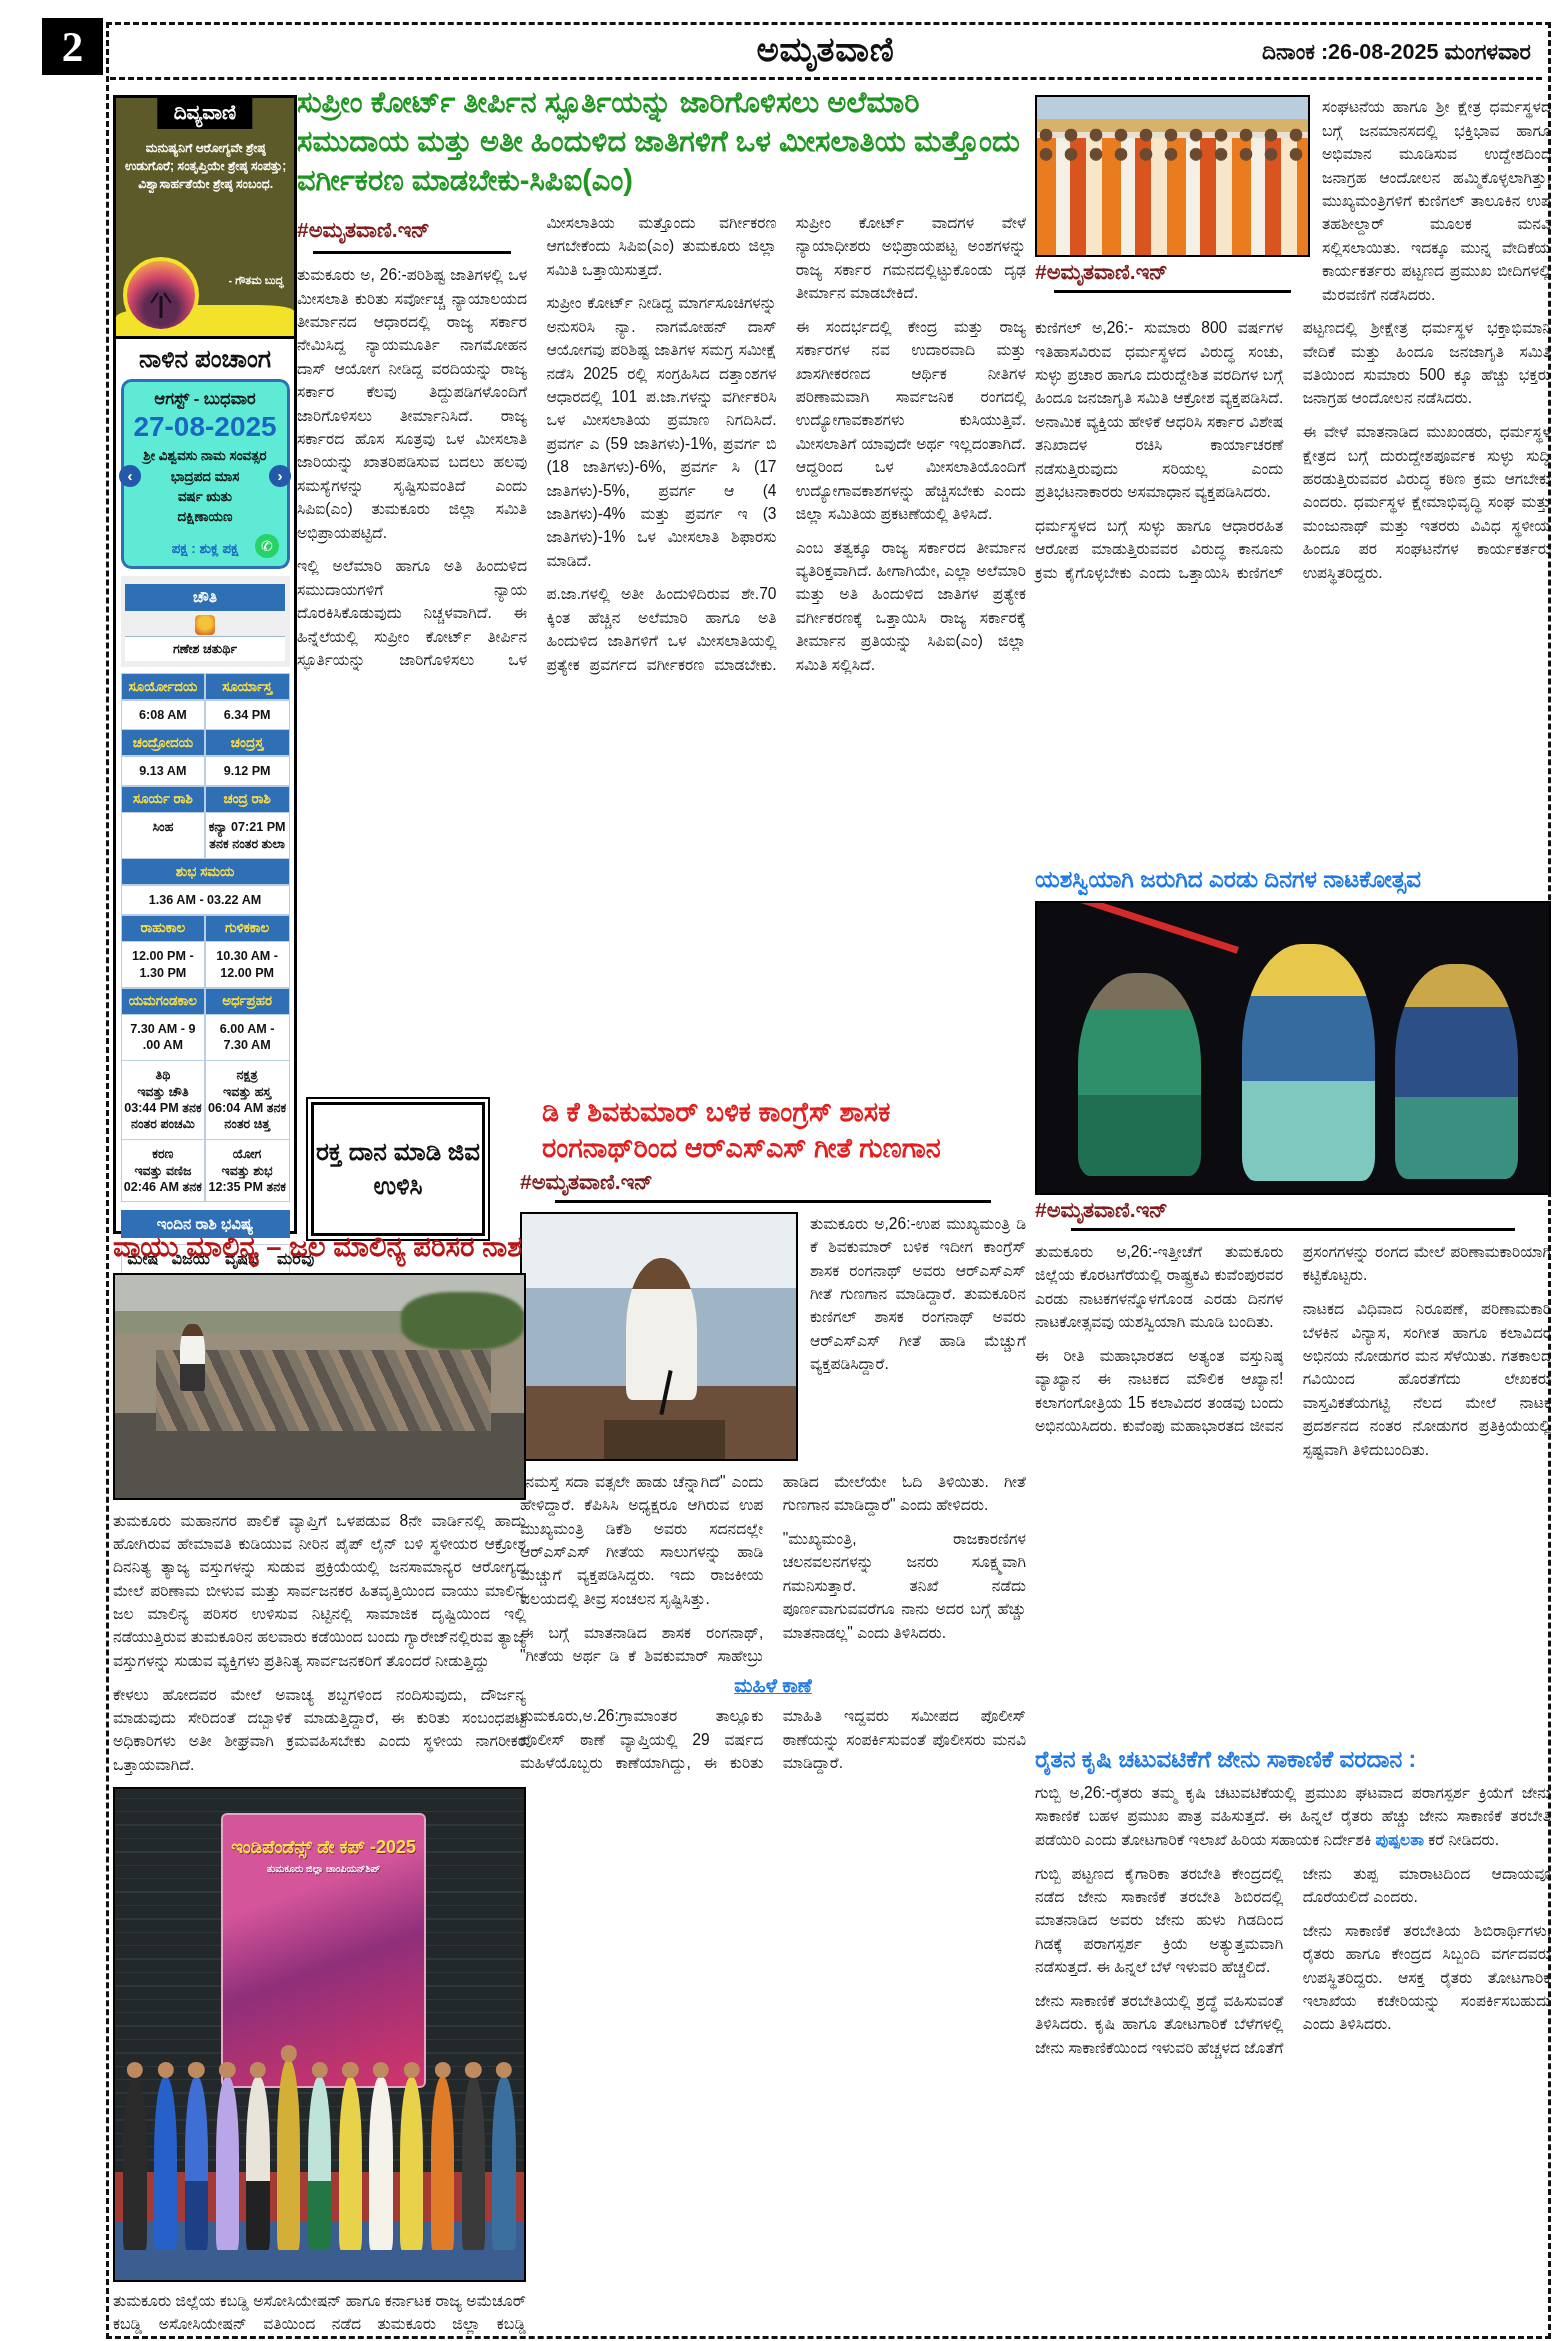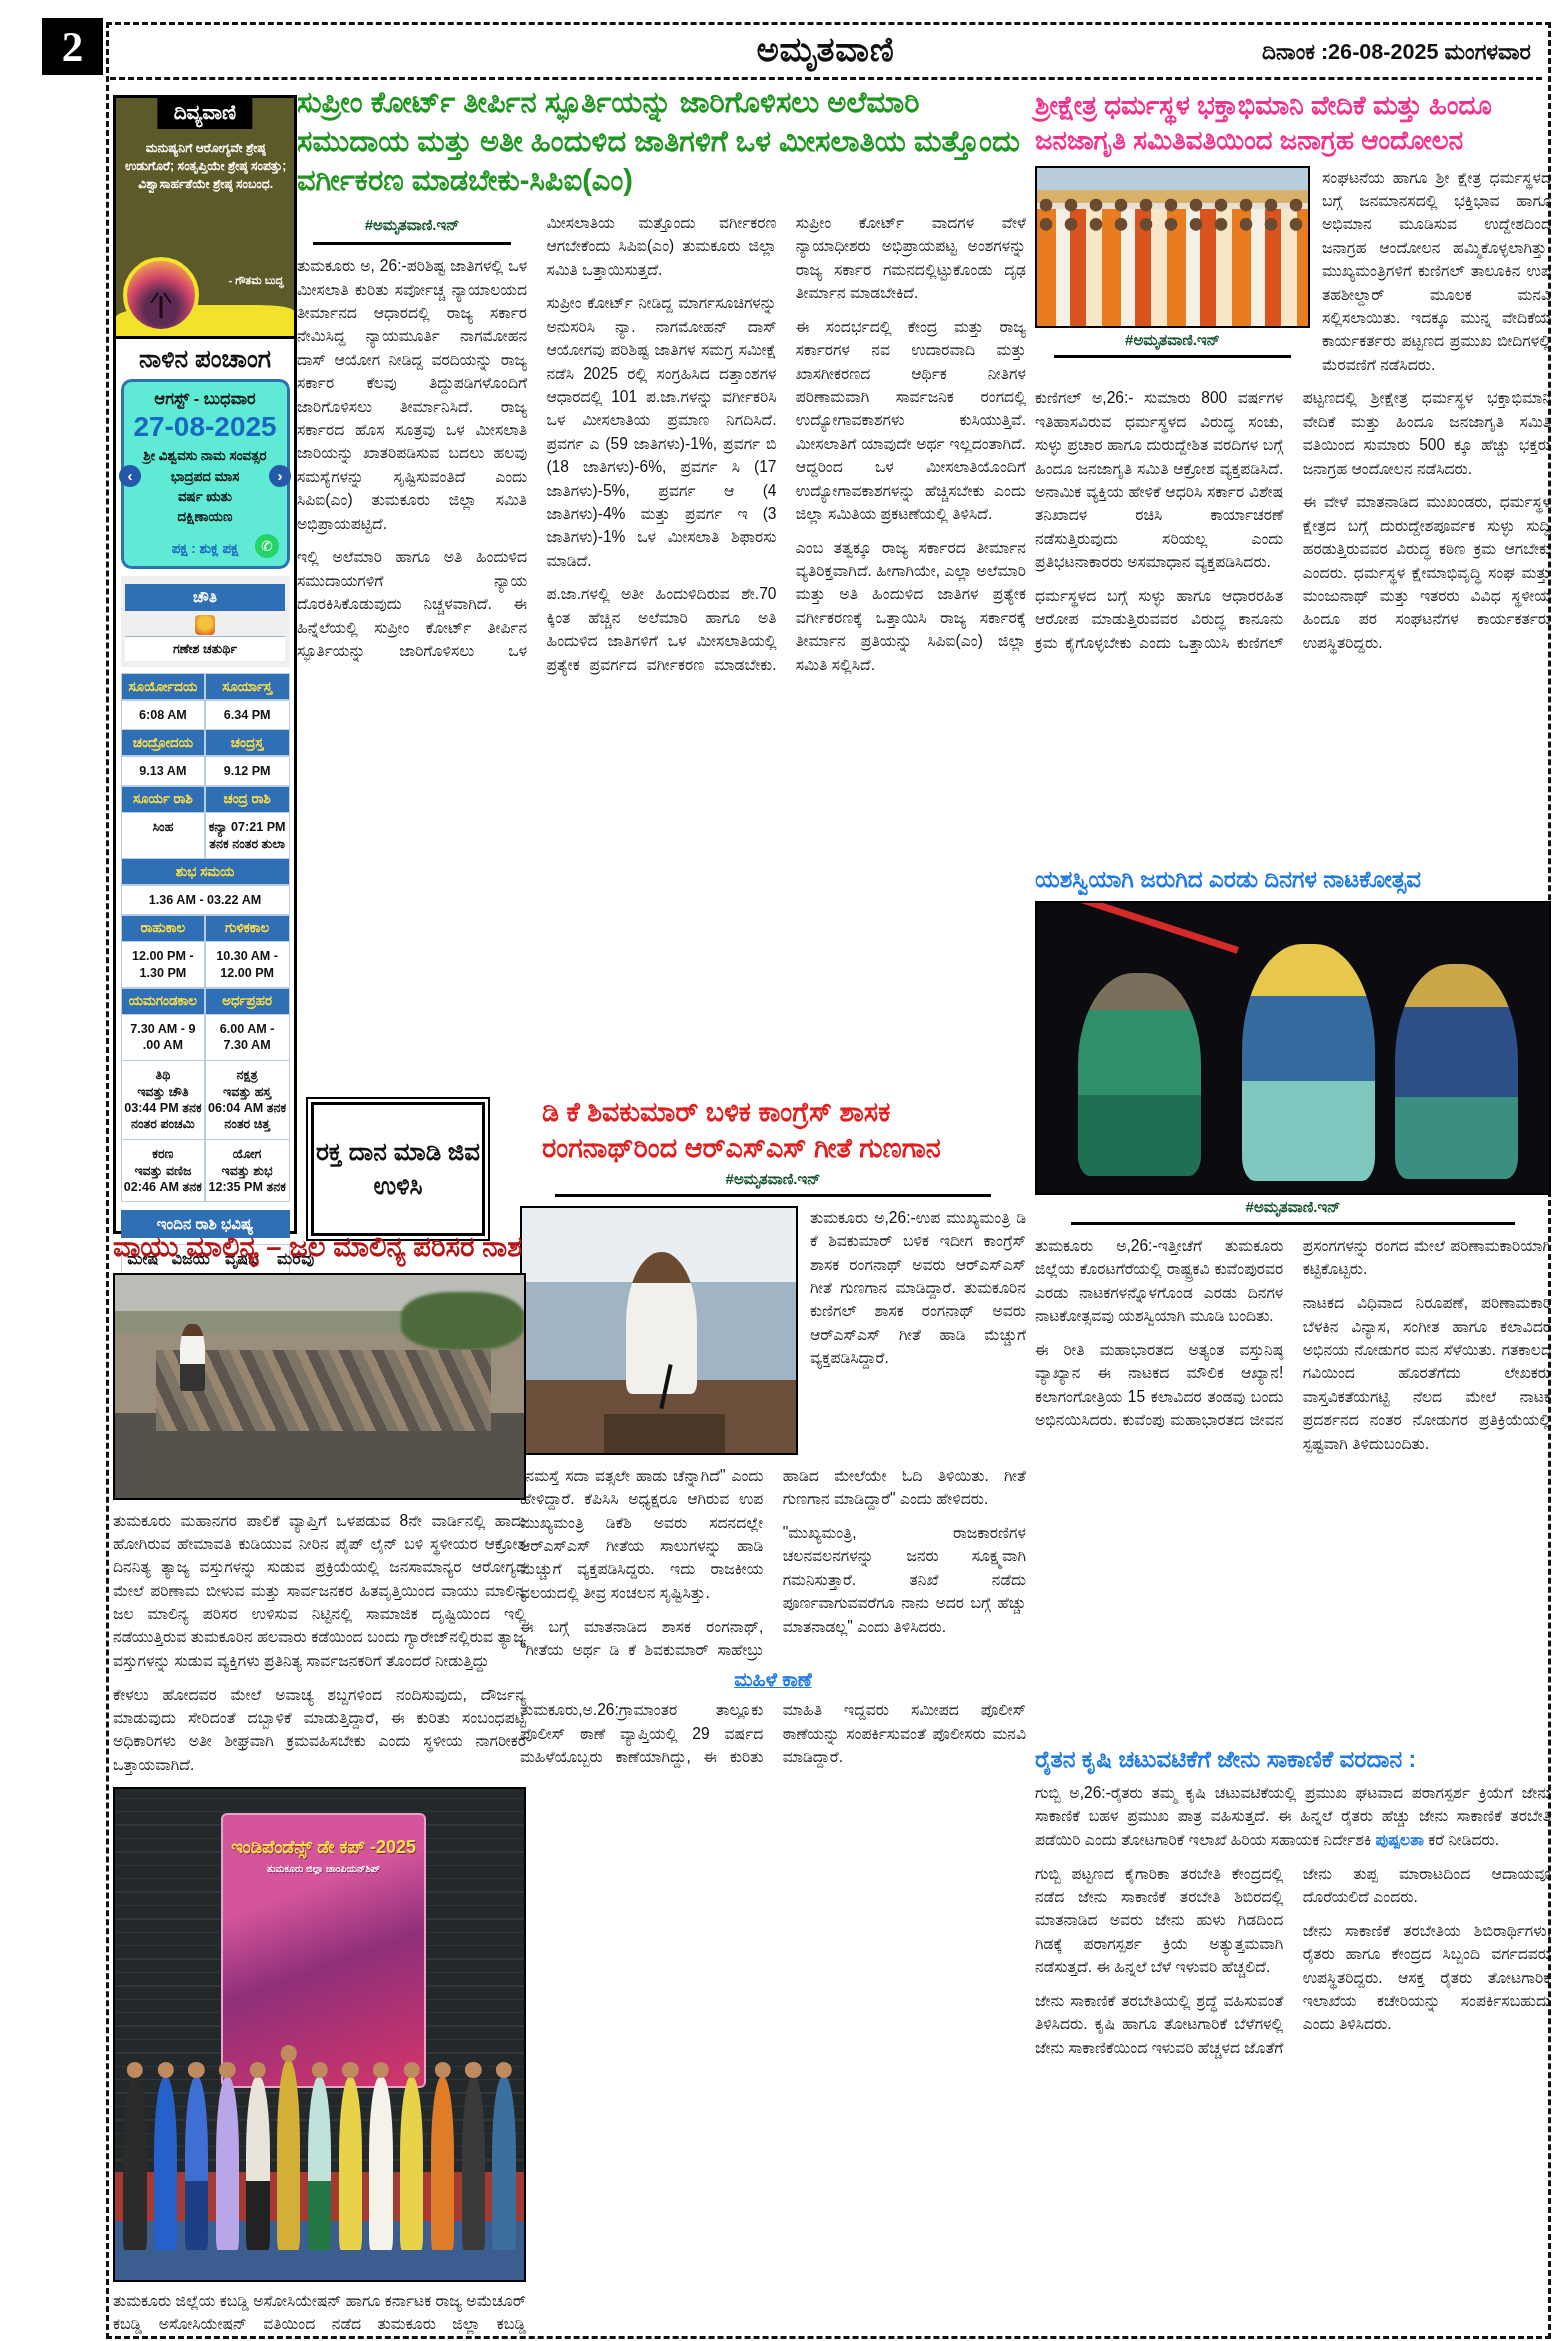--- a/index.html
+++ b/index.html
@@ -10,21 +10,21 @@
   
   .pagenum{left:42px;top:18px;width:61px;height:57px;background:#000;color:#fff;
     font-size:43px;font-weight:bold;display:flex;align-items:center;justify-content:center;
     font-family:"Liberation Serif","DejaVu Serif",serif;z-index:5;}
   .masthead{left:106px;top:30px;width:1439px;text-align:center;font-size:34px;font-weight:bold;letter-spacing:0.7px;}
   .dateline{right:30px;top:39px;font-size:21.6px;font-weight:bold;}
   .header-rule{left:110px;top:77px;width:1432px;border-bottom:3.7px dashed #111;}
   
   .btxt{font-size:15.6px;line-height:1.5;text-align:justify;}
   .btxt p{margin:0 0 10.4px 0;}
-  .byline{color:#14532d;font-weight:bold;text-align:center;font-size:15px;margin:3px 0 1.5px;}
+  .byline{color:#7f1d1d;font-weight:bold;font-size:21px;margin:3px 0 1.5px;}
   .byrule{border-bottom:3px solid #000;width:86%;margin:6px auto 9px;}
   .hl{font-weight:bold;text-align:left;line-height:1.35;}
   .hl-green{color:#1f961f;font-size:29px;}
   .hl-pink{color:#f5318f;font-size:26px;}
   .hl-red{color:#e31e1e;font-size:27px;}
   .hl-blue{color:#1e7ae8;font-size:23px;}
   .hl-darkred{color:#b51515;font-size:27.5px;}
   .photo{border:2.2px solid #000;position:relative;overflow:hidden;background:#888;}
   .cols2{column-count:2;column-gap:19.3px;}
   
@@ -230,21 +230,20 @@
       <p>ಸುಪ್ರೀಂ ಕೋರ್ಟ್ ನೀಡಿದ್ದ ಮಾರ್ಗಸೂಚಿಗಳನ್ನು ಅನುಸರಿಸಿ ನ್ಯಾ. ನಾಗಮೋಹನ್ ದಾಸ್ ಆಯೋಗವು ಪರಿಶಿಷ್ಟ ಜಾತಿಗಳ ಸಮಗ್ರ ಸಮೀಕ್ಷೆ ನಡೆಸಿ 2025 ರಲ್ಲಿ ಸಂಗ್ರಹಿಸಿದ ದತ್ತಾಂಶಗಳ ಆಧಾರದಲ್ಲಿ 101 ಪ.ಜಾ.ಗಳನ್ನು ವರ್ಗೀಕರಿಸಿ ಒಳ ಮೀಸಲಾತಿಯ ಪ್ರಮಾಣ ನಿಗದಿಸಿದೆ. ಪ್ರವರ್ಗ ಎ (59 ಜಾತಿಗಳು)-1%, ಪ್ರವರ್ಗ ಬಿ (18 ಜಾತಿಗಳು)-6%, ಪ್ರವರ್ಗ ಸಿ (17 ಜಾತಿಗಳು)-5%, ಪ್ರವರ್ಗ ಆ (4 ಜಾತಿಗಳು)-4% ಮತ್ತು ಪ್ರವರ್ಗ ಇ (3 ಜಾತಿಗಳು)-1% ಒಳ ಮೀಸಲಾತಿ ಶಿಫಾರಸು ಮಾಡಿದೆ.</p>
       <p>ಪ.ಜಾ.ಗಳಲ್ಲಿ ಅತೀ ಹಿಂದುಳಿದಿರುವ ಶೇ.70 ಕ್ಕಿಂತ ಹೆಚ್ಚಿನ ಅಲೆಮಾರಿ ಹಾಗೂ ಅತಿ ಹಿಂದುಳಿದ ಜಾತಿಗಳಿಗೆ ಒಳ ಮೀಸಲಾತಿಯಲ್ಲಿ ಪ್ರತ್ಯೇಕ ಪ್ರವರ್ಗದ ವರ್ಗೀಕರಣ ಮಾಡಬೇಕು. ಸುಪ್ರೀಂ ಕೋರ್ಟ್ ವಾದಗಳ ವೇಳೆ ನ್ಯಾಯಾಧೀಶರು ಅಭಿಪ್ರಾಯಪಟ್ಟ ಅಂಶಗಳನ್ನು ರಾಜ್ಯ ಸರ್ಕಾರ ಗಮನದಲ್ಲಿಟ್ಟುಕೊಂಡು ದೃಢ ತೀರ್ಮಾನ ಮಾಡಬೇಕಿದೆ.</p>
       <p>ಈ ಸಂದರ್ಭದಲ್ಲಿ ಕೇಂದ್ರ ಮತ್ತು ರಾಜ್ಯ ಸರ್ಕಾರಗಳ ನವ ಉದಾರವಾದಿ ಮತ್ತು ಖಾಸಗೀಕರಣದ ಆರ್ಥಿಕ ನೀತಿಗಳ ಪರಿಣಾಮವಾಗಿ ಸಾರ್ವಜನಿಕ ರಂಗದಲ್ಲಿ ಉದ್ಯೋಗಾವಕಾಶಗಳು ಕುಸಿಯುತ್ತಿವೆ. ಮೀಸಲಾತಿಗೆ ಯಾವುದೇ ಅರ್ಥ ಇಲ್ಲದಂತಾಗಿದೆ. ಆದ್ದರಿಂದ ಒಳ ಮೀಸಲಾತಿಯೊಂದಿಗೆ ಉದ್ಯೋಗಾವಕಾಶಗಳನ್ನು ಹೆಚ್ಚಿಸಬೇಕು ಎಂದು ಜಿಲ್ಲಾ ಸಮಿತಿಯ ಪ್ರಕಟಣೆಯಲ್ಲಿ ತಿಳಿಸಿದೆ.</p>
       <p>ಎಂಬ ತತ್ವಕ್ಕೂ ರಾಜ್ಯ ಸರ್ಕಾರದ ತೀರ್ಮಾನ ವ್ಯತಿರಿಕ್ತವಾಗಿದೆ. ಹೀಗಾಗಿಯೇ, ಎಲ್ಲಾ ಅಲೆಮಾರಿ ಮತ್ತು ಅತಿ ಹಿಂದುಳಿದ ಜಾತಿಗಳ ಪ್ರತ್ಯೇಕ ವರ್ಗೀಕರಣಕ್ಕೆ ಒತ್ತಾಯಿಸಿ ರಾಜ್ಯ ಸರ್ಕಾರಕ್ಕೆ ತೀರ್ಮಾನ ಪ್ರತಿಯನ್ನು ಸಿಪಿಐ(ಎಂ) ಜಿಲ್ಲಾ ಸಮಿತಿ ಸಲ್ಲಿಸಿದೆ.</p>
     </div>
   </div>
 
   <div class="abs blood">ರಕ್ತ ದಾನ ಮಾಡಿ ಜಿವ ಉಳಿಸಿ</div>
 
   <div class="abs dharma">
-    <div class="hl hl-pink">ಶ್ರೀಕ್ಷೇತ್ರ ಧರ್ಮಸ್ಥಳ ಭಕ್ತಾಭಿಮಾನಿ ವೇದಿಕೆ ಮತ್ತು ಹಿಂದೂ ಜನಜಾಗೃತಿ ಸಮಿತಿವತಿಯಿಂದ ಜನಾಗ್ರಹ ಆಂದೋಲನ</div>
     <div class="row" style="margin-top:7.4px;">
       <div style="width:275px;flex:none;">
         <div class="photo ph-dharma" style="width:271px;height:158px;">
           <div class="crowd"></div>
             <div class="heads"></div>
         </div>
         <div class="byline">#ಅಮೃತವಾಣಿ.ಇನ್</div>
         <div class="byrule"></div>
       </div>
       <div class="btxt" style="flex:1;">

